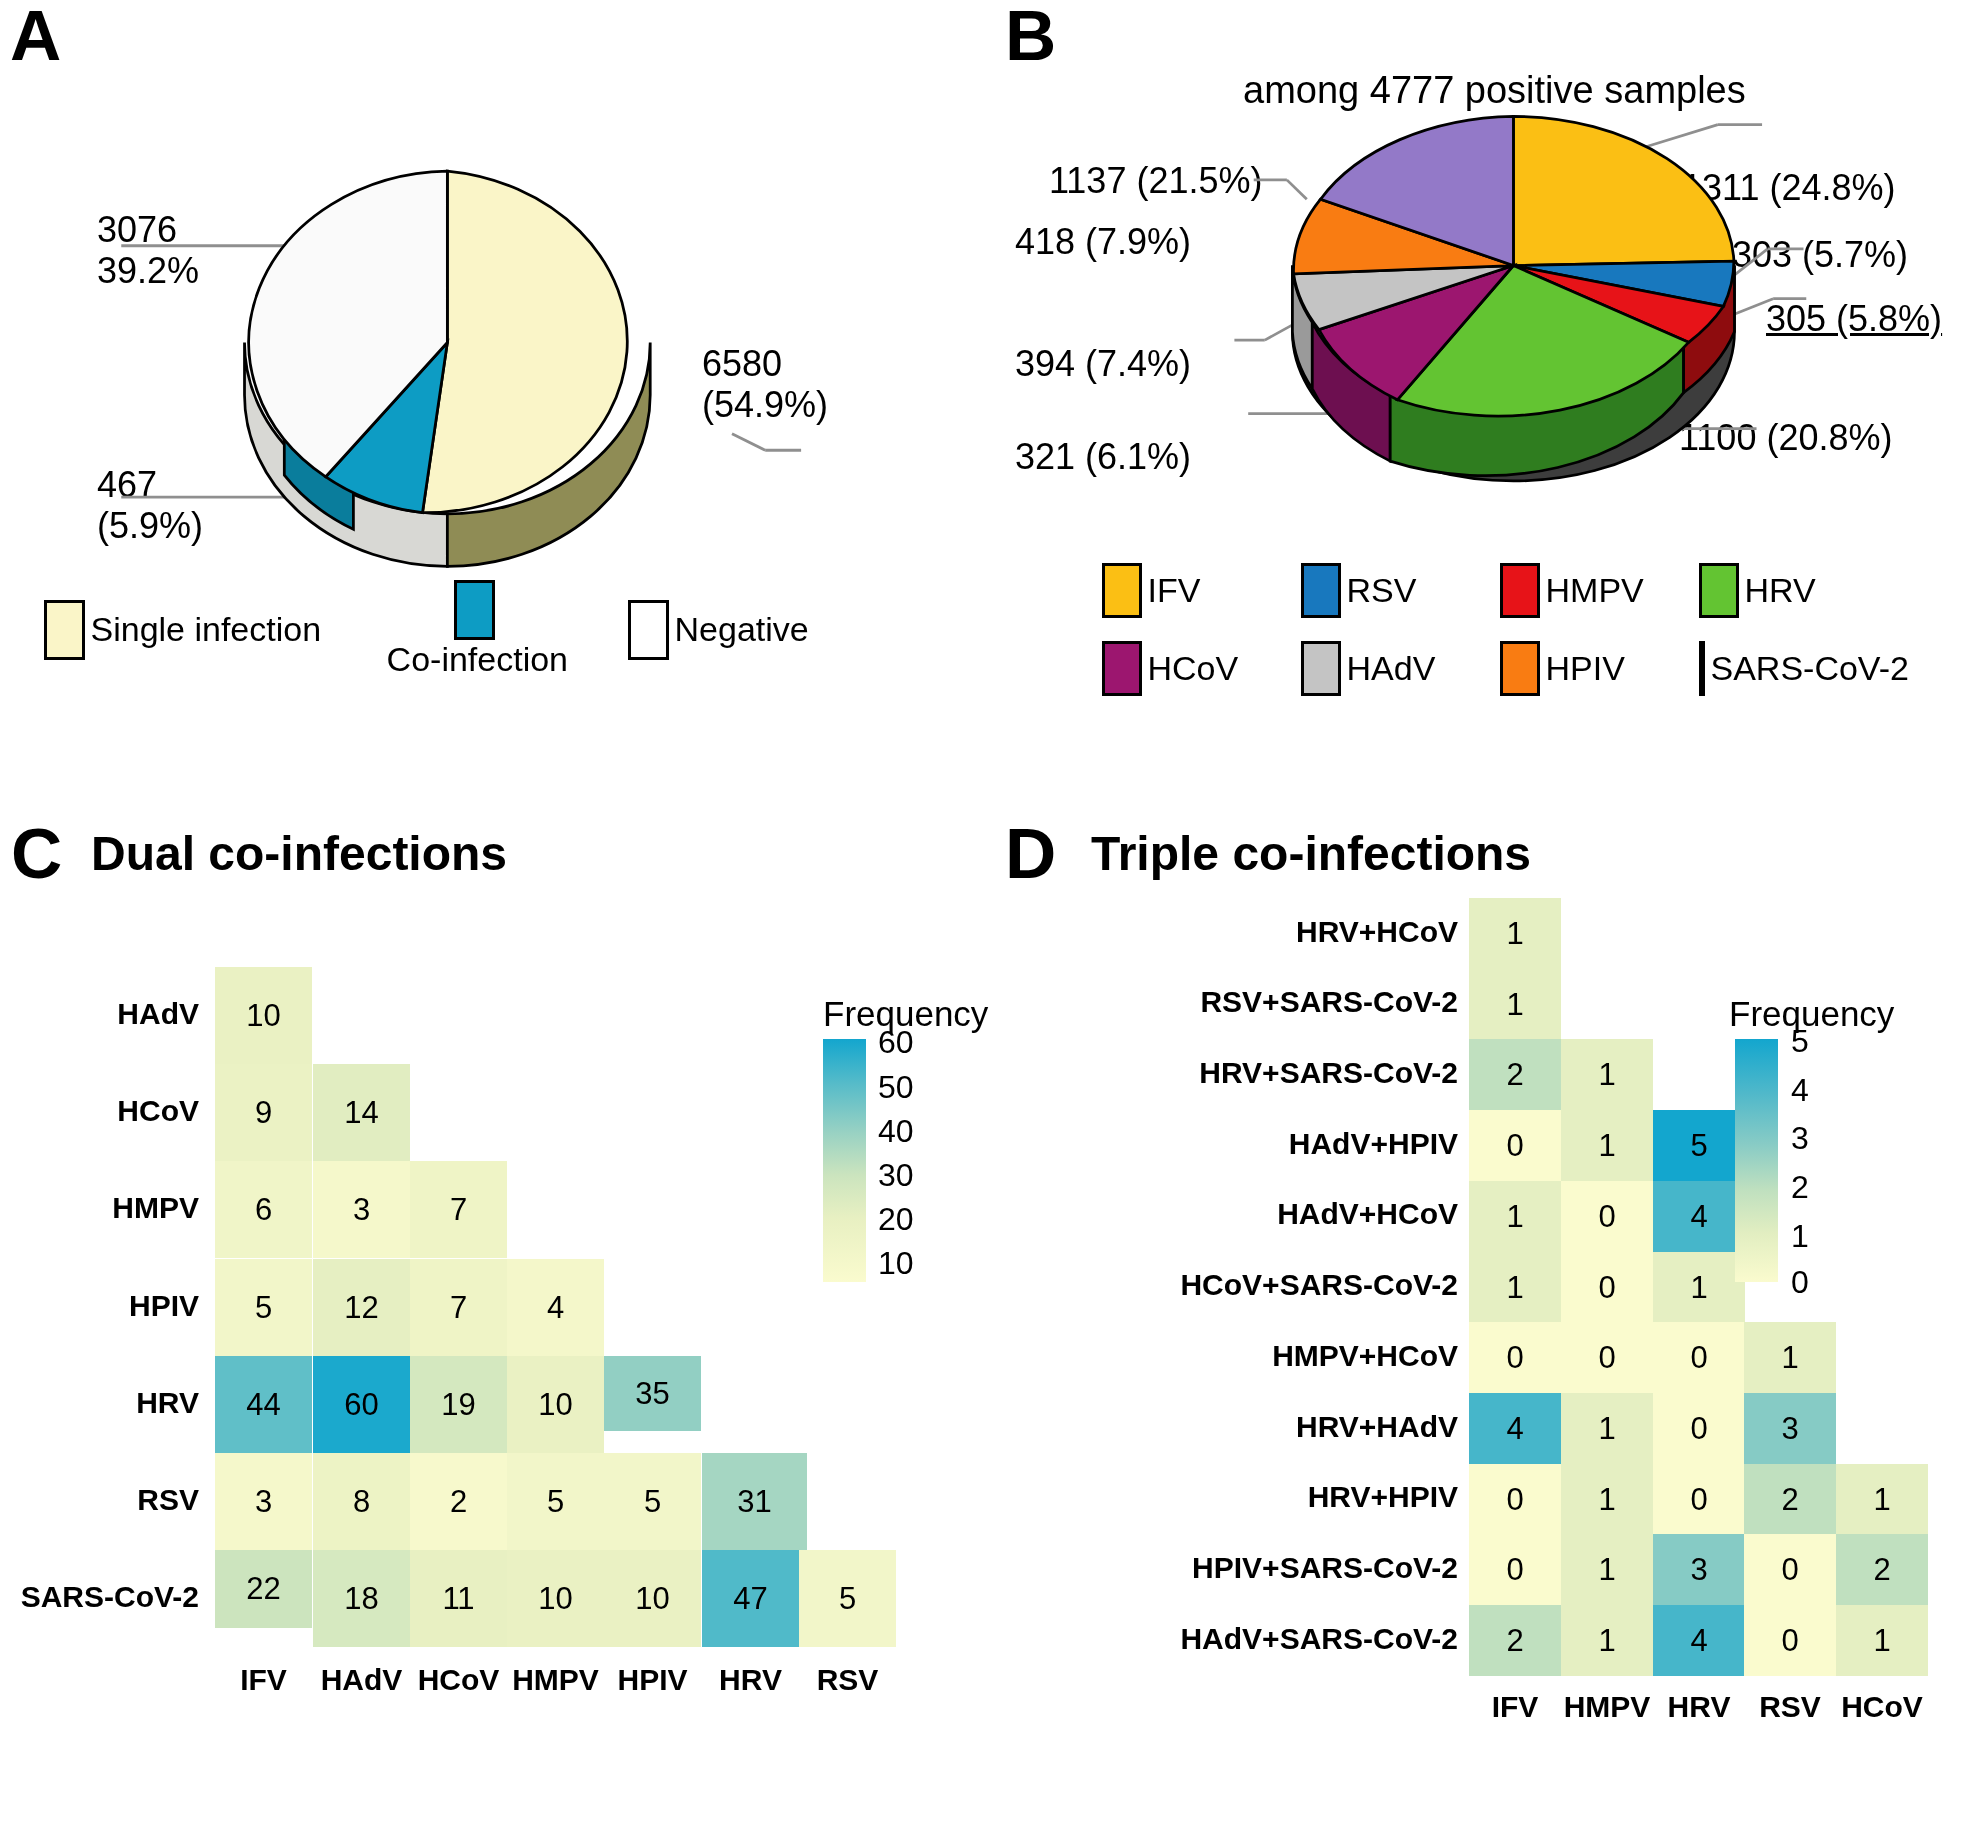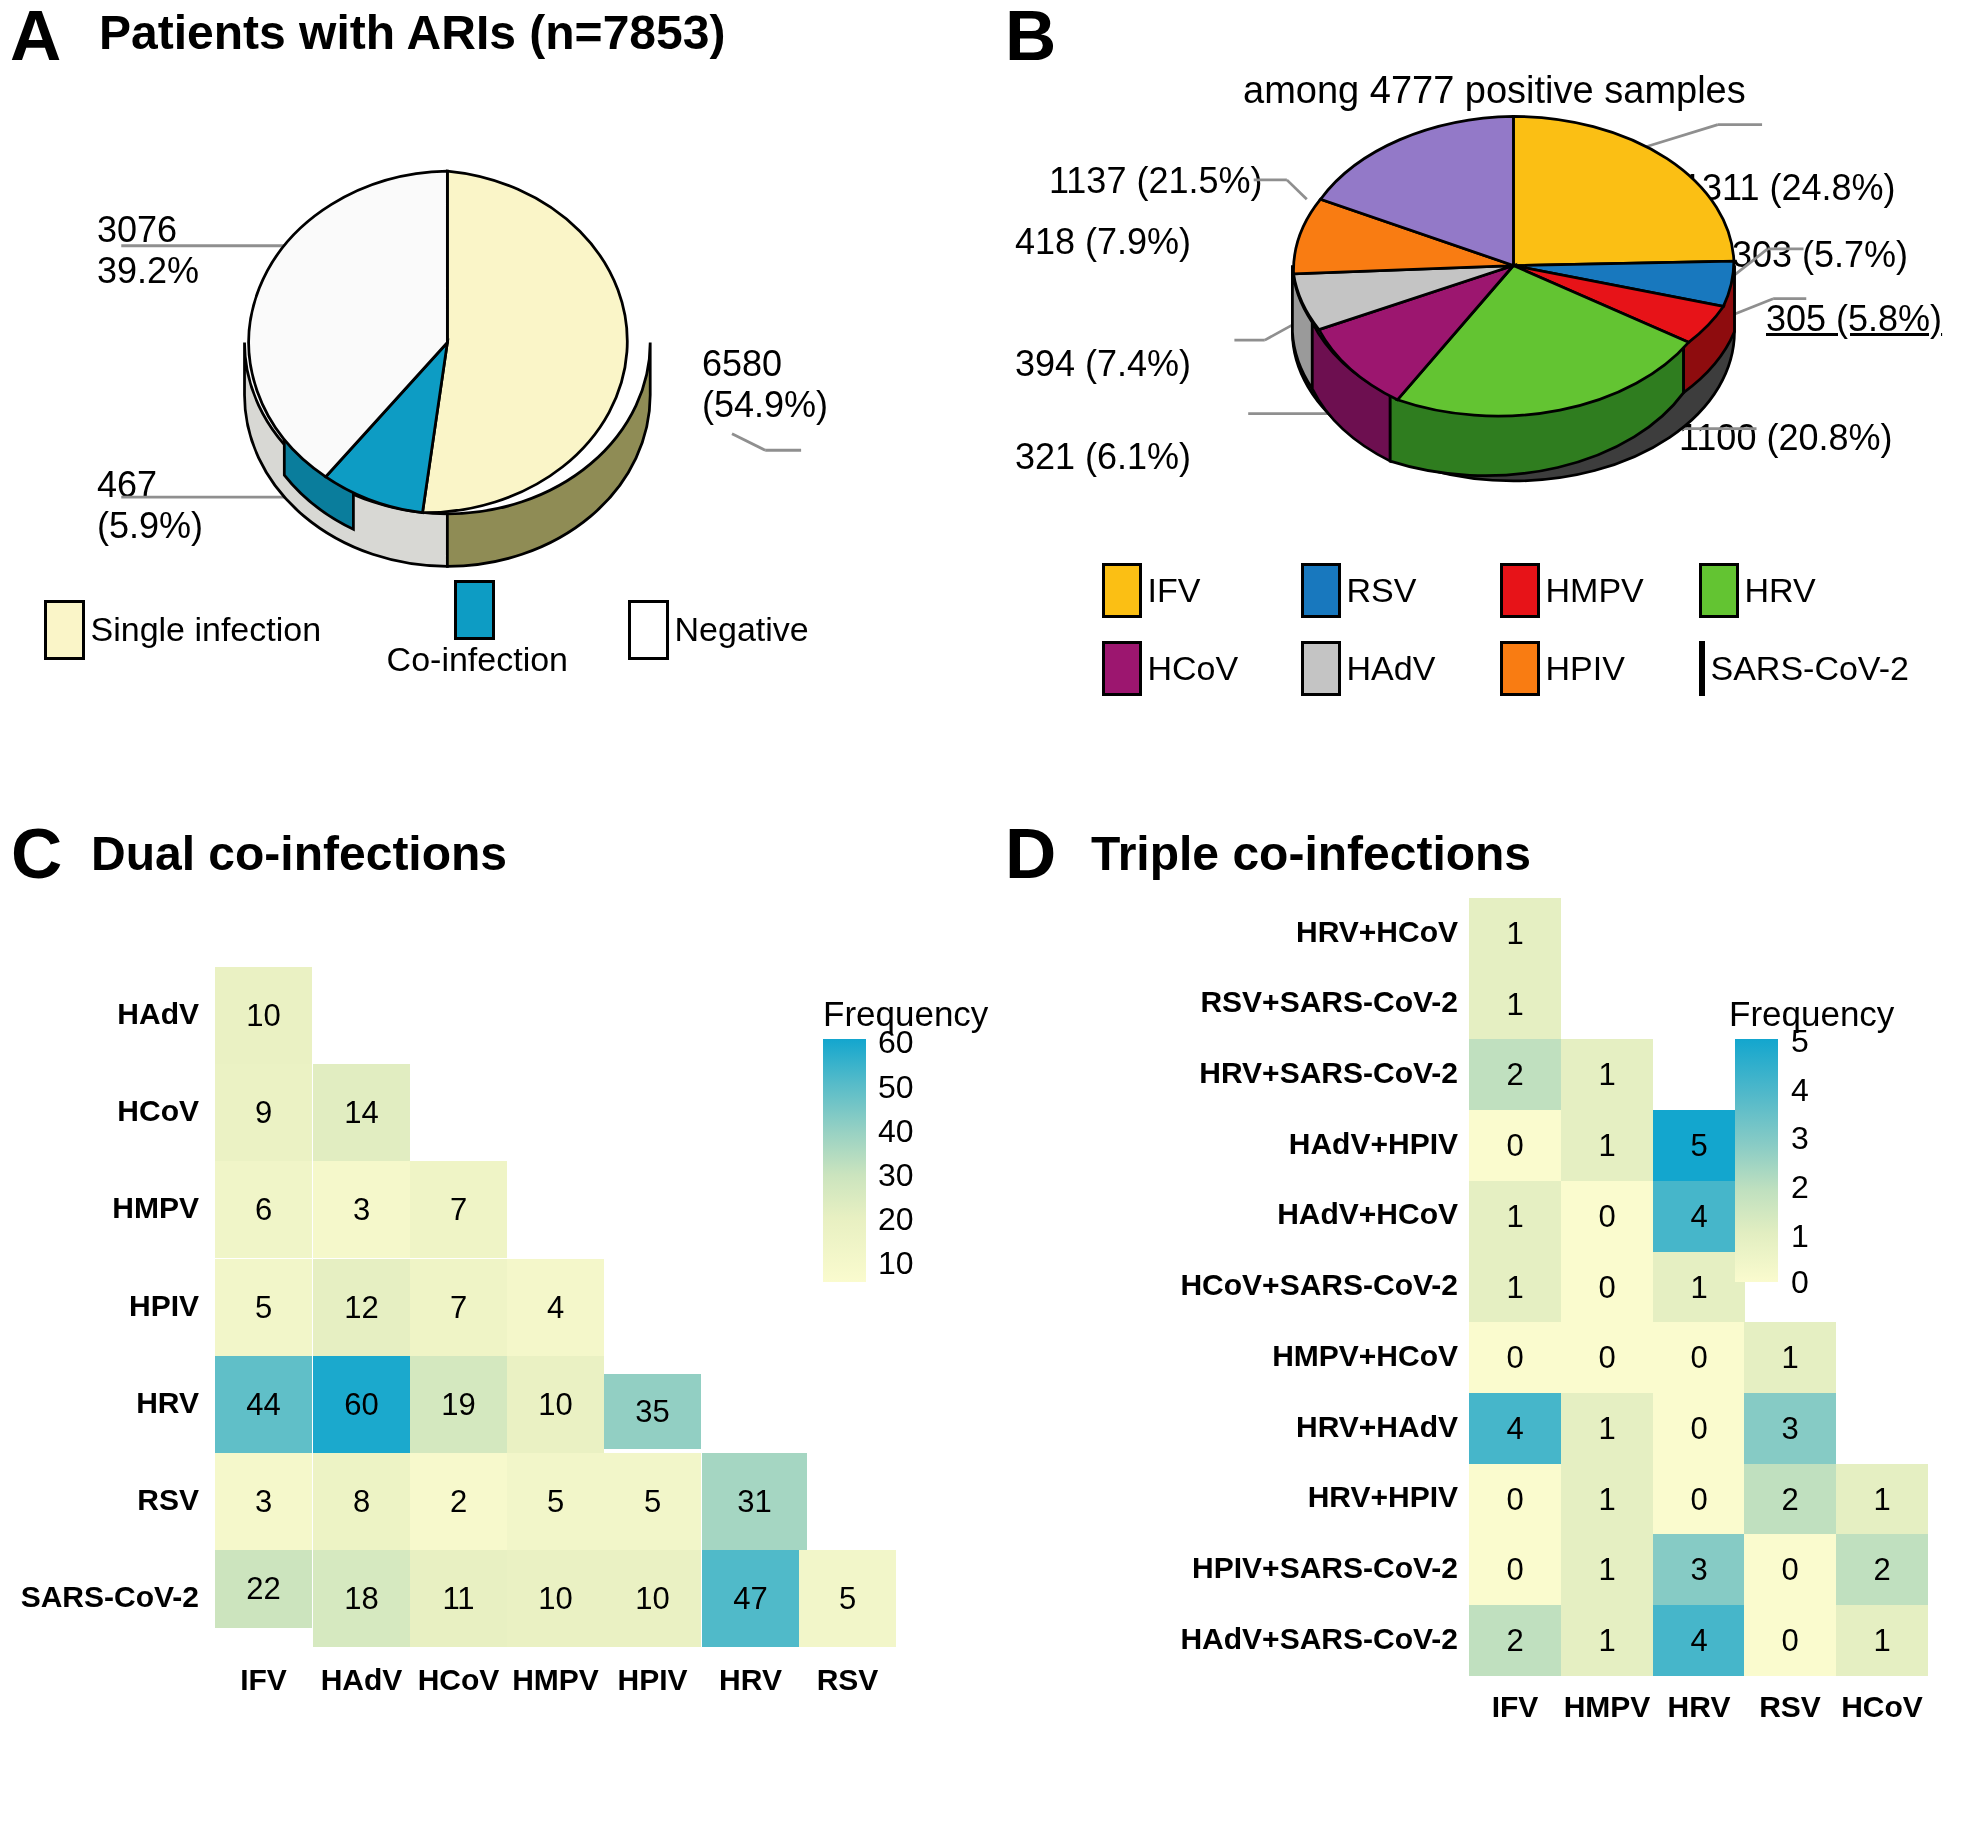--- a/index.html
+++ b/index.html
@@ -19,21 +19,20 @@
         font-size:31px;box-sizing:border-box;}
   .cbTitle{font-size:35px;white-space:nowrap;}
   .cbTick{font-size:32px;position:absolute;left:0;transform:translateY(-50%);}
   svg{display:block;overflow:visible;}
 </style>
 </head>
 <body>
 
 <div class="panel" style="left:0;top:0;width:972px;height:680px;">
   <div class="plabel" style="position:absolute;left:10px;top:0px;">A</div>
-  <div class="ptitle" style="position:absolute;left:99px;top:8.3px;">Patients with ARIs (n=7853)</div>
 
   <div class="pieLabel" style="position:absolute;left:97px;top:209px;text-align:left;">
     <div>3076</div>
     <div>39.2%</div>
   </div>
 
   <div class="pieLabel" style="position:absolute;left:702px;top:343px;text-align:left;">
     <div>6580</div>
     <div>(54.9%)</div>
   </div>
@@ -188,21 +187,21 @@
         <div class="hmLabel" style="position: absolute; left: 0px; width: 199px; top: 322px;">HPIV</div>
         <div class="cell" style="position: absolute; left: 215px; top: 292px; width: 97px; height: 97px; background: rgb(242, 246, 201);">5</div>
         <div class="cell" style="position: absolute; left: 313px; top: 292px; width: 97px; height: 97px; background: rgb(230, 239, 194);">12</div>
         <div class="cell" style="position: absolute; left: 410px; top: 292px; width: 97px; height: 97px; background: rgb(239, 244, 198);">7</div>
         <div class="cell" style="position: absolute; left: 507px; top: 292px; width: 97px; height: 97px; background: rgb(244, 247, 202);">4</div>
         <div class="hmLabel" style="position: absolute; left: 0px; width: 199px; top: 419px;">HRV</div>
         <div class="cell" style="position: absolute; left: 215px; top: 389px; width: 97px; height: 97px; background: rgb(96, 191, 200);">44</div>
         <div class="cell" style="position: absolute; left: 313px; top: 389px; width: 97px; height: 97px; background: rgb(27, 169, 205);">60</div>
         <div class="cell" style="position: absolute; left: 410px; top: 389px; width: 97px; height: 97px; background: rgb(212, 232, 191);">19</div>
         <div class="cell" style="position: absolute; left: 507px; top: 389px; width: 97px; height: 97px; background: rgb(234, 241, 195);">10</div>
-        <div class="cell" style="position: absolute; left: 604px; top: 389px; width: 97px; height: 75px; background: rgb(146, 207, 195); margin-top: 18px;">35</div>
+        <div class="cell" style="position: absolute; left: 604px; top: 389px; width: 97px; height: 75px; background: rgb(146, 207, 195);">35</div>
         <div class="hmLabel" style="position: absolute; left: 0px; width: 199px; top: 516px;">RSV</div>
         <div class="cell" style="position: absolute; left: 215px; top: 486px; width: 97px; height: 97px; background: rgb(245, 248, 203);">3</div>
         <div class="cell" style="position: absolute; left: 313px; top: 486px; width: 97px; height: 97px; background: rgb(237, 243, 197);">8</div>
         <div class="cell" style="position: absolute; left: 410px; top: 486px; width: 97px; height: 97px; background: rgb(247, 249, 204);">2</div>
         <div class="cell" style="position: absolute; left: 507px; top: 486px; width: 97px; height: 97px; background: rgb(242, 246, 201);">5</div>
         <div class="cell" style="position: absolute; left: 604px; top: 486px; width: 97px; height: 97px; background: rgb(242, 246, 201);">5</div>
         <div class="cell" style="position: absolute; left: 702px; top: 486px; width: 105px; height: 97px; background: rgb(165, 214, 194);">31</div>
         <div class="hmLabel" style="position: absolute; left: 0px; width: 199px; top: 613px;">SARS-CoV-2</div>
         <div class="cell" style="position: absolute; left: 215px; top: 583px; width: 97px; height: 78px; background: rgb(204, 228, 190);">22</div>
         <div class="cell" style="position: absolute; left: 313px; top: 583px; width: 97px; height: 97px; background: rgb(214, 233, 192);">18</div>

